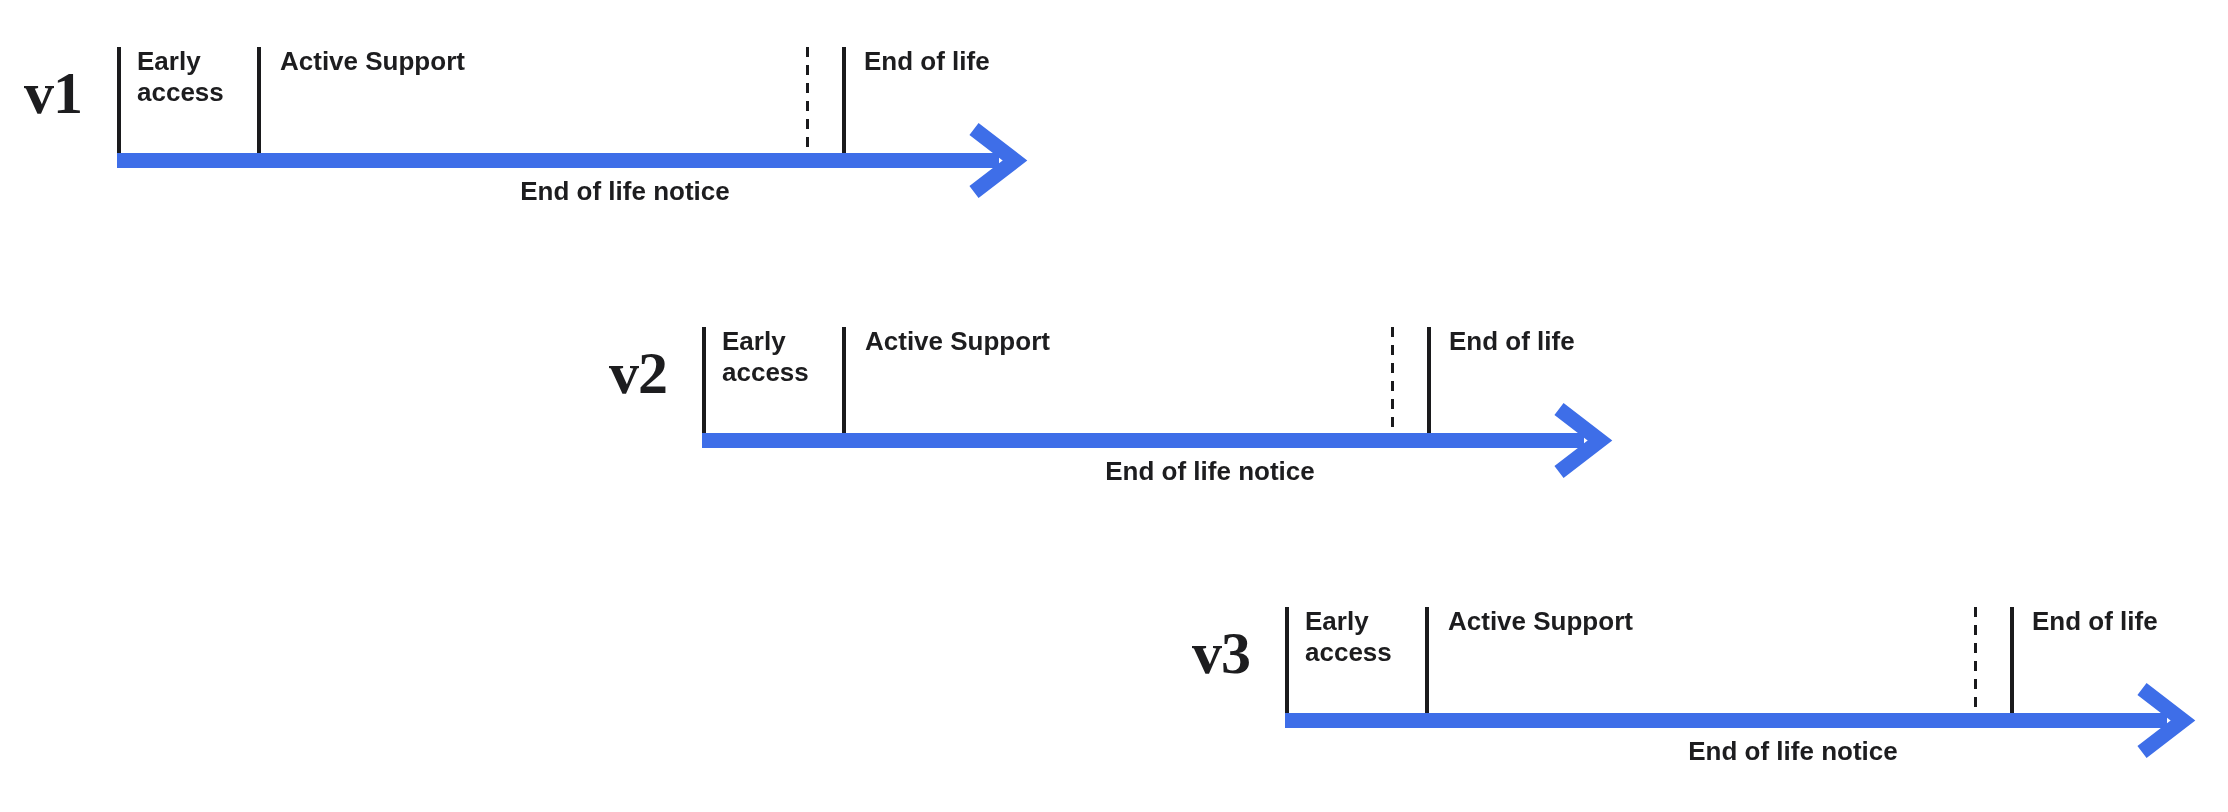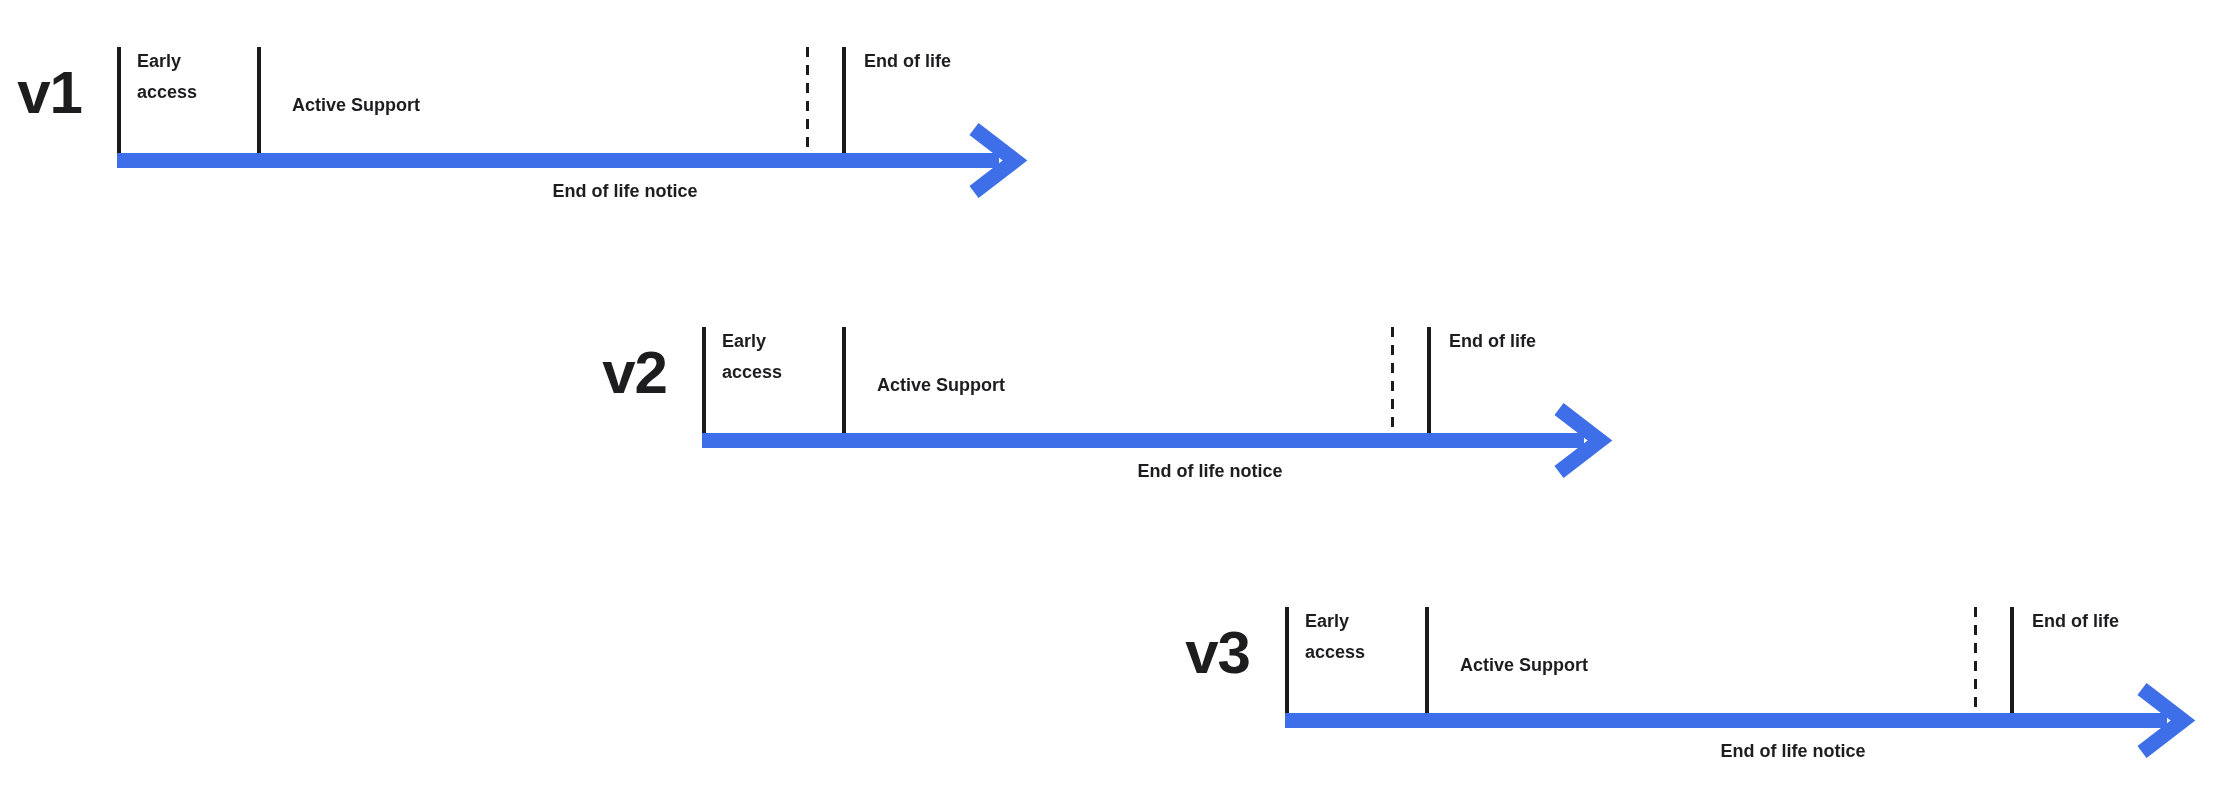--- a/index.html
+++ b/index.html
@@ -28,46 +28,47 @@
   .row2 { left: 585px;  top: 280px; }
   .row3 { left: 1168px; top: 560px; }
 
   .version {
     position: absolute;
     left: 0; top: 63px; width: 82px;
     text-align: right;
     font-size: 60px; line-height: 60px; font-weight: 700;
     color: var(--text);
     letter-spacing: -1px;
+    font-family: Liberation Serif, serif;
   }
   .tick {
     position: absolute;
     top: 47px; width: 4px; height: 106px;
     background: var(--tick);
   }
   .tick.t-early  { left: 117px; }
   .tick.t-active { left: 257px; }
   .tick.t-eol    { left: 842px; }
   .tick.t-dashed {
     left: 806px; width: 3px;
     background: repeating-linear-gradient(
       to bottom,
       var(--tick) 0px, var(--tick) 10px,
       transparent 10px, transparent 18px
     );
   }
   .phase-label {
     position: absolute;
     top: 46px;
-    font-size: 18px; line-height: 31px; font-weight: 700;
+    font-size: 26px; line-height: 31px; font-weight: 700;
     color: var(--text);
     white-space: nowrap;
   }
   .phase-label.early  { left: 137px; width: 100px; white-space: normal; }
-  .phase-label.active { left: 292px; margin-top: 44px; }
+  .phase-label.active { left: 280px; }
   .phase-label.eol    { left: 864px; }
   .phase-label.notice {
     left: 440px; width: 370px; top: 176px;
     text-align: center;
   }
   .arrow-svg {
     position: absolute;
     left: 117px; top: 118px;
     width: 920px; height: 85px;
   }

